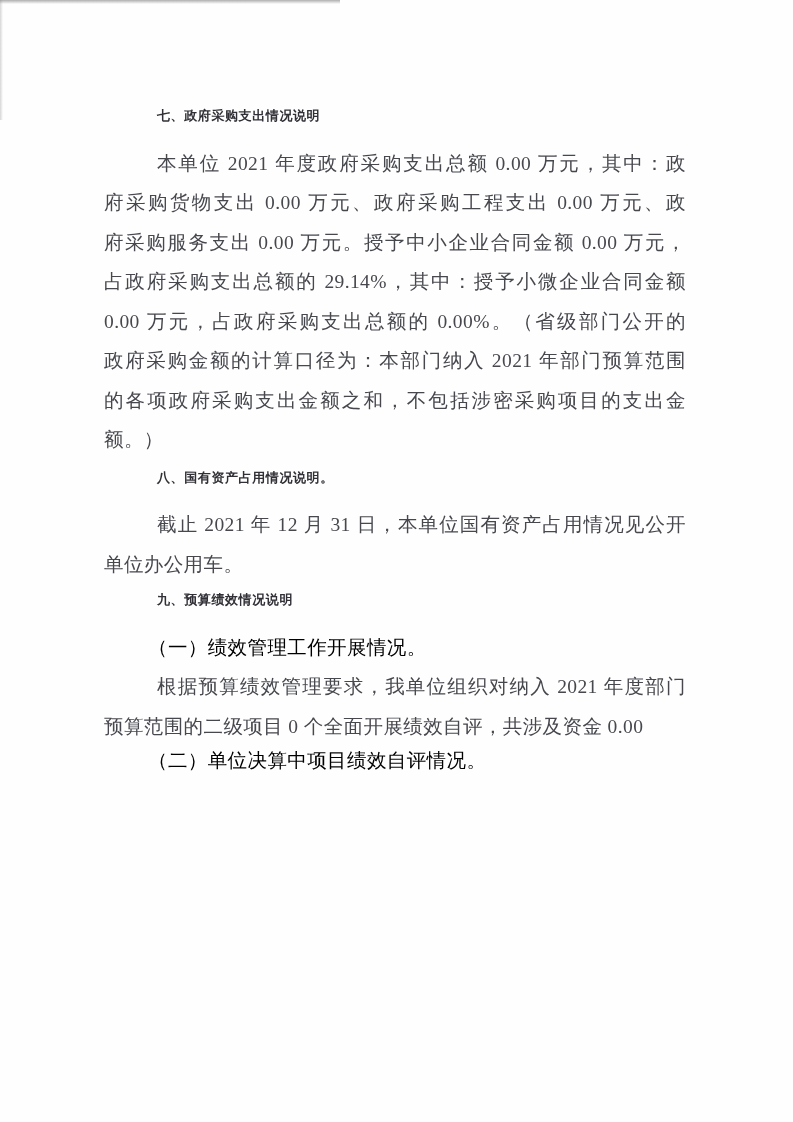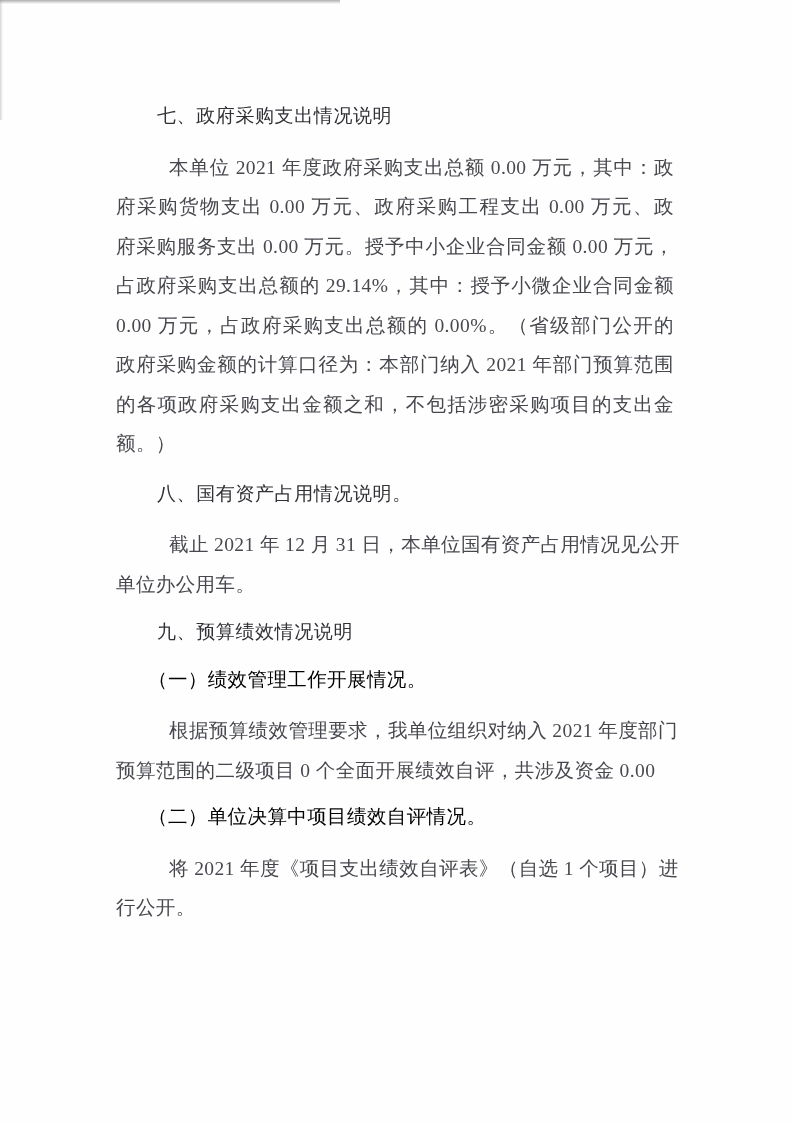--- a/index.html
+++ b/index.html
@@ -33,30 +33,30 @@
     left: 104px;
     top: 96px;
     width: 582px;
     font-size: 19.5px;
     line-height: 39.5px;
     color: #47484e;
     letter-spacing: 0.4px;
   }
   .sec-heading {
     font-family: "Liberation Sans", "DejaVu Sans", sans-serif;
-    font-weight: normal;
-    font-size: 19px;
+    font-weight: bold;
+    font-size: 13px;
     color: #303036;
     text-indent: 53px;
     letter-spacing: 0.6px;
     margin: 0 0 8px 0;
   }
   .sec-heading.h8 { margin-top: -2px; }
   .sec-heading.h9 { margin-top: -4px; }
-  .para { margin: 12px; }
+  .para { margin: 0; }
   .para .line {
     text-align: justify;
     text-align-last: justify;
     white-space: nowrap;
   }
   .para .line:last-child {
     text-align-last: left;
   }
   .para .line:first-child {
     text-indent: 53px;
@@ -114,20 +114,16 @@
 
     <p class="sub-heading s1">（一）绩效管理工作开展情况。</p>
 
     <div class="para">
       <div class="line">根据预算绩效管理要求，我单位组织对纳入 2021 年度部门</div>
       <div class="line">预算范围的二级项目 0 个全面开展绩效自评，共涉及资金 0.00</div>
     </div>
 
     <p class="sub-heading s2">（二）单位决算中项目绩效自评情况。</p>
 
-    <div class="para">
-      <div class="line">将 2021 年度《项目支出绩效自评表》（自选 1 个项目）进</div>
-      <div class="line">行公开。</div>
-    </div>
 
   </div>
 
 </div>
 
 </body></html>

